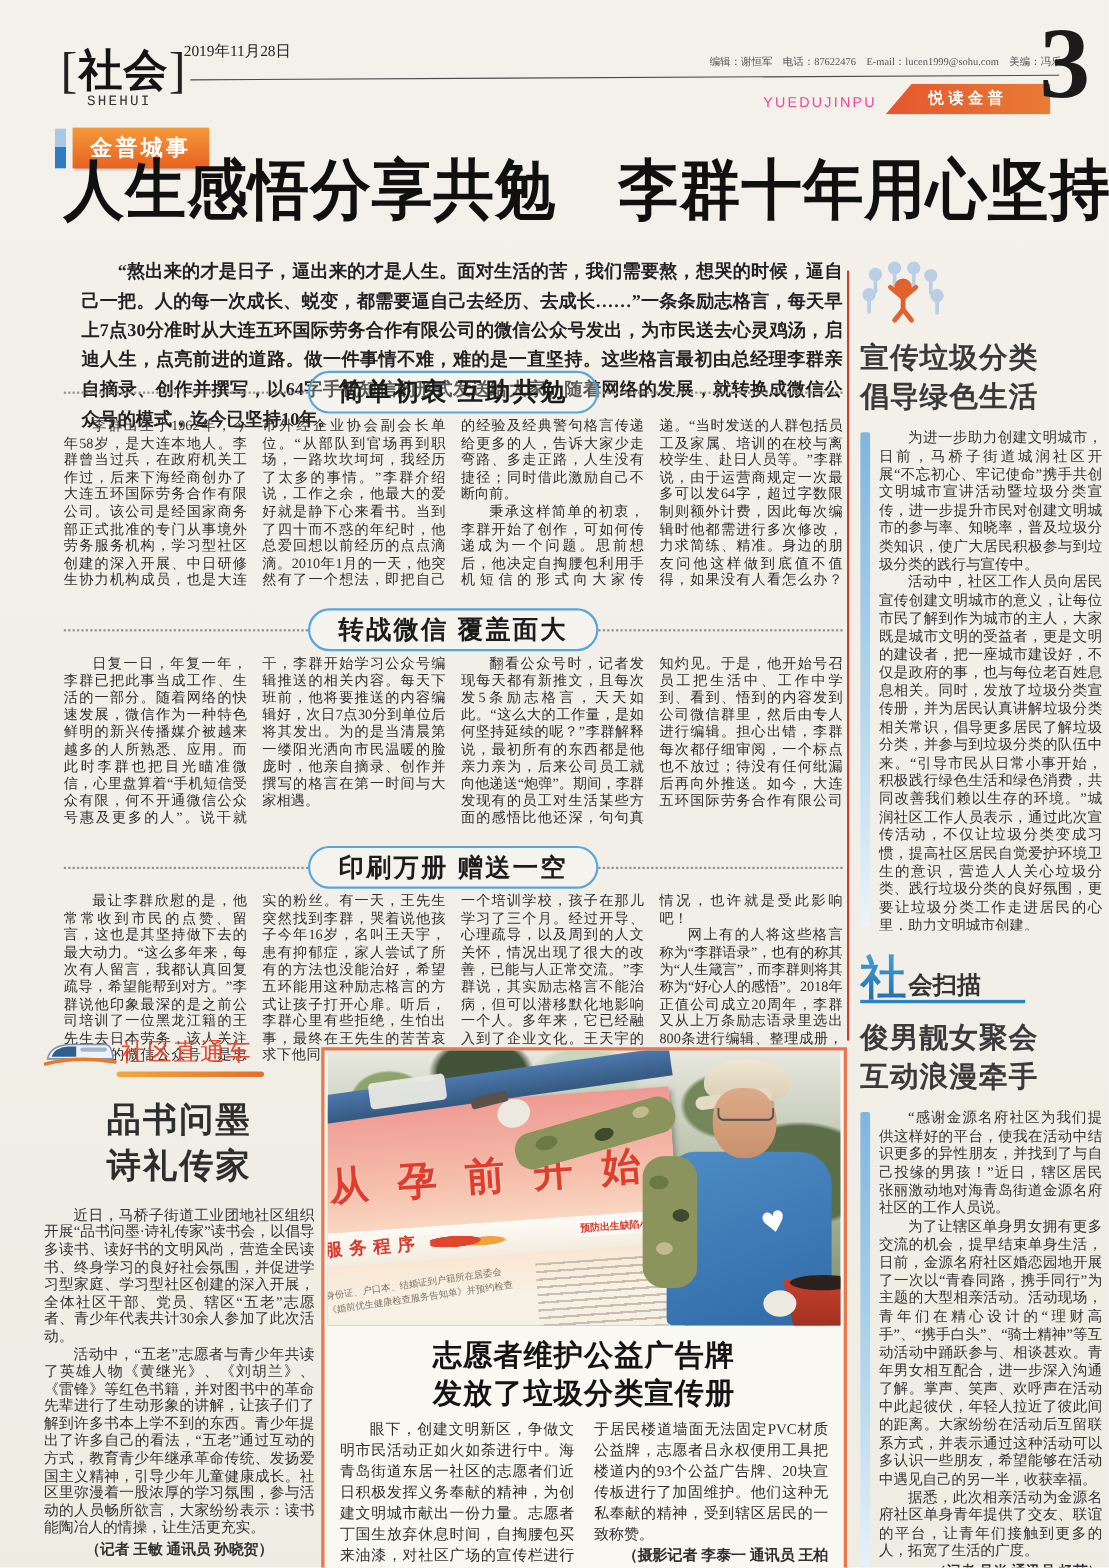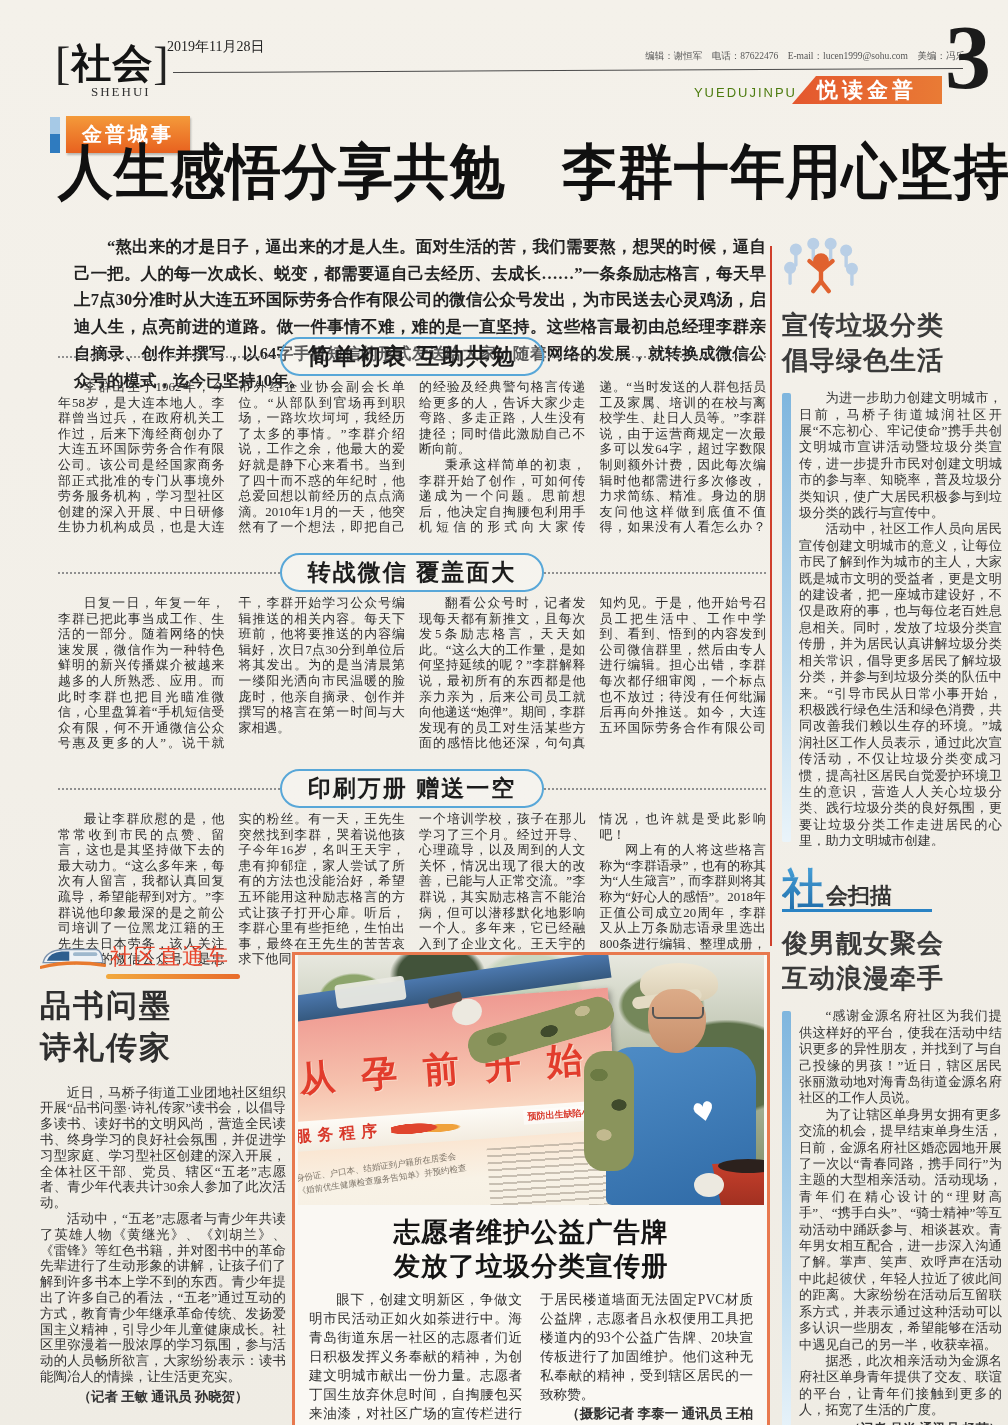--- a/index.html
+++ b/index.html
@@ -5,29 +5,29 @@
   html,body{margin:0;padding:0;}
   body{
     width:1008px;height:1425px;position:relative;overflow:hidden;
     background:linear-gradient(180deg,#f4f1ea 0%,#f2efe8 55%,#efece4 100%);
     font-family:"Liberation Serif","DejaVu Serif",serif;color:#2b2b2b;
   }
   
   .masthead{position:absolute;left:55px;top:30px;width:900px;height:82px;}
   .sec-bracket{position:absolute;left:0;top:6px;font-size:40px;font-weight:700;letter-spacing:1px;color:#141414;font-family:"Liberation Serif",serif;}
   .sec-bracket .br{font-weight:400;font-size:46px;vertical-align:-2px;color:#222;}
-  .sec-pinyin{position:absolute;left:36px;top:54px;font-size:13px;letter-spacing:2px;color:#333;font-family:Liberation Serif, serif;}
+  .sec-pinyin{position:absolute;left:24px;top:54px;font-size:13px;letter-spacing:2px;color:#333;font-family:Liberation Mono, monospace;}
   .mast-date{position:absolute;left:112px;top:8px;font-size:14px;color:#222;}
   .mast-rule{position:absolute;left:118px;top:40px;width:790px;height:0;border-top:1.5px solid #4a4a4a;transform:rotate(-0.3deg);}
   .mast-contact{position:absolute;left:560px;top:20px;width:350px;font-size:9.5px;color:#555;text-align:right;font-family:Liberation Serif, serif;}
   .brand-row{position:absolute;left:610px;top:46px;width:300px;height:30px;}
-  .brand-pinyin{position:absolute;right:168px;top:9px;font-size:13px;letter-spacing:2px;color:#4d7c0f;font-family:"Liberation Sans",sans-serif;}
-  .brand-ribbon{position:absolute;right:23px;top:0;width:150px;height:28px;background:linear-gradient(90deg,#e4572e,#e97b35);
+  .brand-pinyin{position:absolute;right:168px;top:9px;font-size:13px;letter-spacing:2px;color:#ec4899;font-family:"Liberation Sans",sans-serif;}
+  .brand-ribbon{position:absolute;right:10px;top:0;width:150px;height:28px;background:linear-gradient(90deg,#e4572e,#e97b35);
     clip-path:polygon(16% 0,100% 0,100% 100%,0 100%);display:flex;align-items:center;justify-content:center;
-    color:#fff;font-size:21px;font-weight:700;letter-spacing:4px;font-family:"Liberation Sans",sans-serif;}
+    color:#fff;font-size:14px;font-weight:700;letter-spacing:4px;font-family:"Liberation Sans",sans-serif;}
   .page-num{position:absolute;left:945px;top:18px;font-size:92px;line-height:0.85;font-weight:700;color:#1b1b1b;font-family:"Liberation Serif",serif;}
   
   .kicker{position:absolute;left:50px;top:116px;display:flex;align-items:center;}
   .kicker-notch{width:10px;height:36px;background:linear-gradient(180deg,#a6c9e6 0 46%,#2f7bbf 46% 100%);margin-right:6px;}
   .kicker-badge{background:linear-gradient(180deg,#f49a3a,#e8611f);color:#fff;font-size:20px;font-weight:700;
     letter-spacing:3px;padding:5px 16px;font-family:"Liberation Sans",sans-serif;box-shadow:1px 2px 2px rgba(0,0,0,.25);}
   .headline{position:absolute;left:58px;top:136px;width:934px;text-align:center;font-size:55px;font-weight:900;
     color:#101010;font-family:"Liberation Sans","DejaVu Sans",sans-serif;letter-spacing:1px;white-space:nowrap;transform:scaleY(1.08);}
   .lead{position:absolute;left:74px;top:234px;width:692px;font-size:16.5px;line-height:1.62;font-weight:700;
     color:#222;text-align:justify;}
@@ -61,21 +61,21 @@
     background:linear-gradient(180deg,#47a0d8,#1f6ca8);-webkit-background-clip:text;background-clip:text;-webkit-text-fill-color:transparent;}
   .scan-rest{font-size:22px;font-weight:800;color:#333;font-family:"Liberation Sans",sans-serif;margin-left:2px;}
   .scan-underline{position:absolute;left:0;bottom:0;width:150px;height:3px;background:#2a83c4;}
   .rc-body.second{height:436px;overflow:hidden;}
   .rc-body.first{height:456px;overflow:hidden;}
   
   .community{position:absolute;left:40px;top:942px;width:246px;}
   .comm-head{display:flex;align-items:center;}
   .comm-title-txt{color:#e8452c;font-size:22px;font-weight:400;font-family:"Liberation Sans",sans-serif;letter-spacing:2px;margin-left:4px;}
   .comm-underline{width:134px;height:5px;border-radius:3px;background:linear-gradient(90deg,#f2a93e,#e86b2a);margin:2px 0 0 66px;}
-  .comm-title{margin-top:6px;text-align:left;font-size:31px;font-weight:900;line-height:1.35;color:#2e2e2e;
+  .comm-title{margin-top:18px;text-align:center;font-size:31px;font-weight:900;line-height:1.35;color:#2e2e2e;
     font-family:"Liberation Sans",sans-serif;letter-spacing:2px;}
   .comm-body{margin-top:16px;font-size:13.4px;line-height:15.8px;text-align:justify;color:#333;height:352px;overflow:hidden;}
   .comm-body p{margin:0;text-indent:2em;}
   .comm-byline{text-indent:0 !important;text-align:center;font-weight:700;padding-top:4px;}
   
   .photo-block{position:absolute;left:292px;top:952px;width:472px;border:3px solid #e8794e;background:#faf8f3;}
   .photo{position:relative;width:466px;height:250px;margin:0 auto;overflow:hidden;
     background:
       radial-gradient(60px 45px at 12% 18%,#8da56c 0 55%,transparent 60%),
       radial-gradient(90px 60px at 50% 12%,#c9d6c0 0 50%,transparent 58%),

